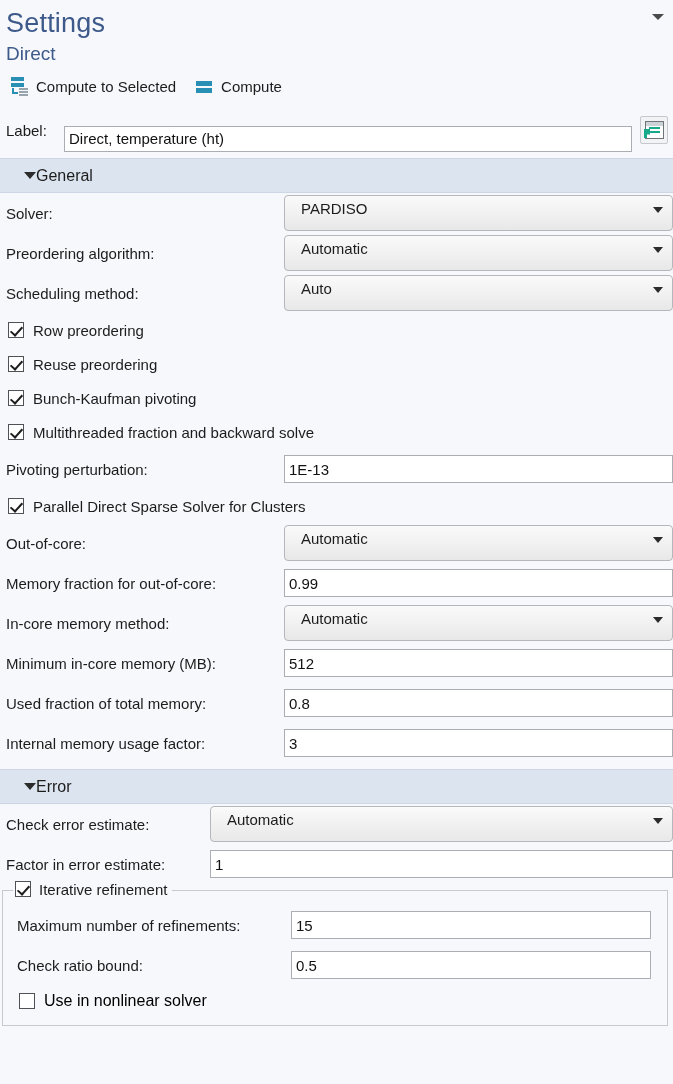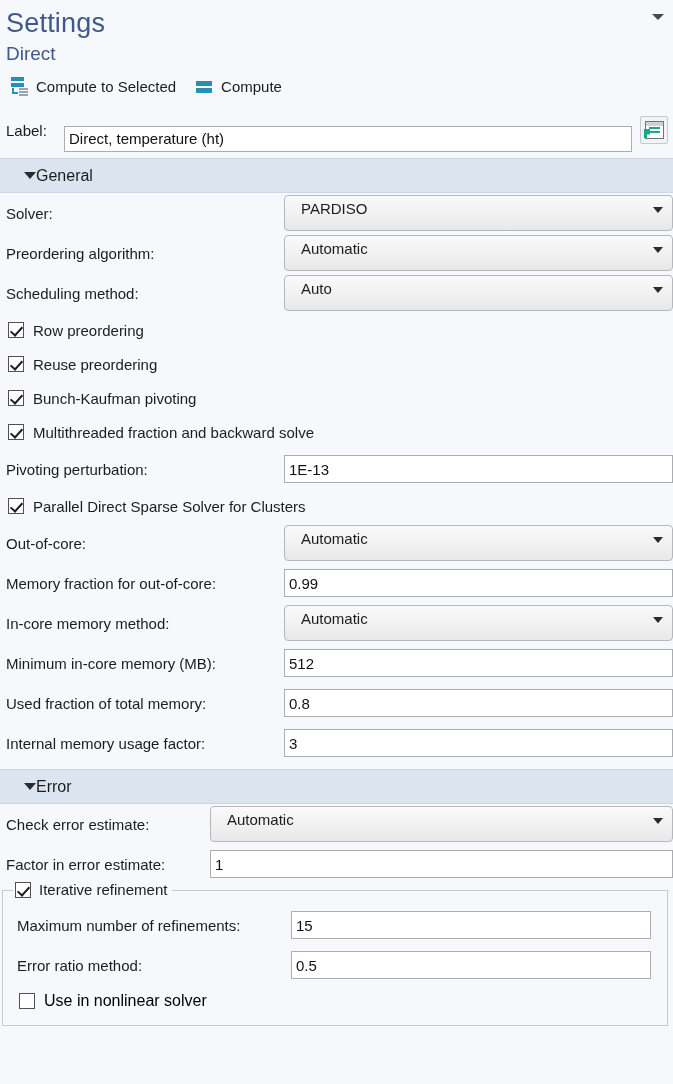--- a/index.html
+++ b/index.html
@@ -314,21 +314,20 @@
     padding: 14px 0 8px 0;
     box-sizing: border-box;
   }
   .gb-legend {
     position: absolute;
     top: -10px;
     left: 10px;
     background: #f7f8fc;
     padding: 0 5px 0 2px;
     display: flex;
-    align-items: center;
     gap: 8px;
   }
   .gb-legend .cblabel { font-size: 15px; color: #1c1c1c; }
   .gb-row {
     display: flex;
     align-items: center;
     height: 40px;
     padding-left: 14px;
     padding-right: 16px;
     box-sizing: border-box;
@@ -526,21 +525,21 @@
       </div>
 
       <div class="gb-row">
         <span class="rlabel">Maximum number of refinements:</span>
         <div class="field">
           <input class="tinput" type="text" value="15" style="">
         </div>
       </div>
 
       <div class="gb-row">
-        <span class="rlabel">Error ratio method:</span>
+        <span class="rlabel">Check ratio bound:</span>
         <div class="field">
           <input class="tinput" type="text" value="0.5" style="">
         </div>
       </div>
 
       <div class="gb-cbrow">
         <span class="cbox"></span>
         <span class="cblabel">Use in nonlinear solver</span>
       </div>
     </div>

